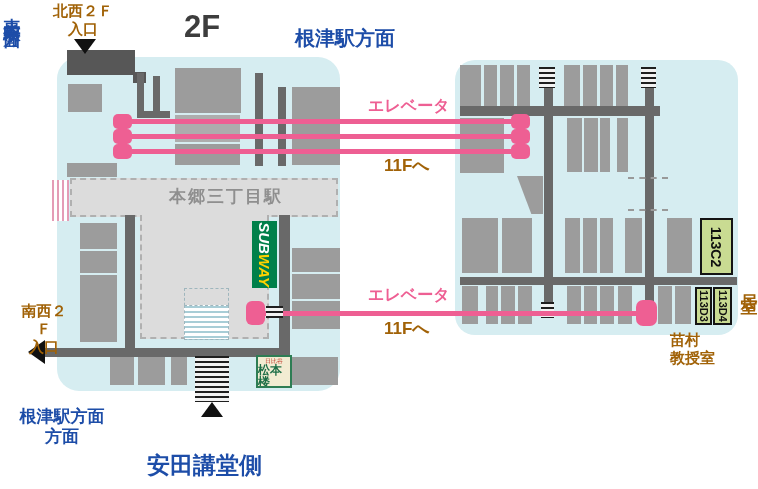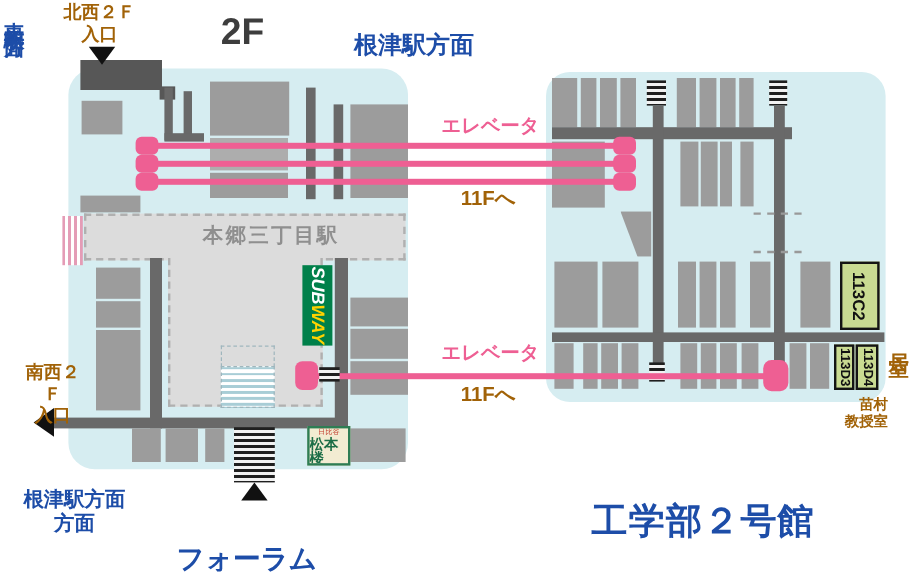--- a/index.html
+++ b/index.html
@@ -171,23 +171,22 @@
 入口</div>
   <div class="lbl" style="left:184px;top:8px;font-size:31px;color:#3d3d3d;">2F</div>
   <div class="lbl blue" style="left:280px;top:26px;width:130px;text-align:center;font-size:20px;">根津駅方面</div>
 
   <div class="lbl pinktx" style="left:368px;top:96px;font-size:16px;">エレベータ</div>
   <div class="lbl" style="left:384px;top:156px;font-size:17px;">11Fへ</div>
   <div class="lbl pinktx" style="left:368px;top:285px;font-size:16px;">エレベータ</div>
   <div class="lbl" style="left:384px;top:319px;font-size:17px;">11Fへ</div>
 
   <div class="lbl vtext" style="left:738px;top:281px;height:50px;font-size:17px;letter-spacing:3px;">居室</div>
-  <div class="lbl" style="left:670px;top:331px;width:70px;text-align:right;font-size:12px;font-family:Liberation Mono, monospace;">苗村
+  <div class="lbl" style="left:670px;top:331px;width:70px;text-align:left;font-size:15px;">苗村
 教授室</div>
 
   <div class="lbl" style="left:0px;top:302px;width:58px;text-align:center;font-size:15px;margin-left:15px;">南西２Ｆ
 入口</div>
   <div class="lbl blue" style="left:4px;top:407px;width:116px;text-align:center;font-size:17px;">根津駅方面
 方面</div>
-  <div class="lbl blue" style="left:147px;top:452px;font-size:23px;">フォーラム</div>
-  <div class="lbl blue" style="left:493px;top:417px;font-size:30px;letter-spacing:1px;">工学部２号館</div>
+  <div class="lbl blue" style="left:147px;top:452px;font-size:23px;">安田講堂側</div>
 
 </div>
 
 </body></html>

